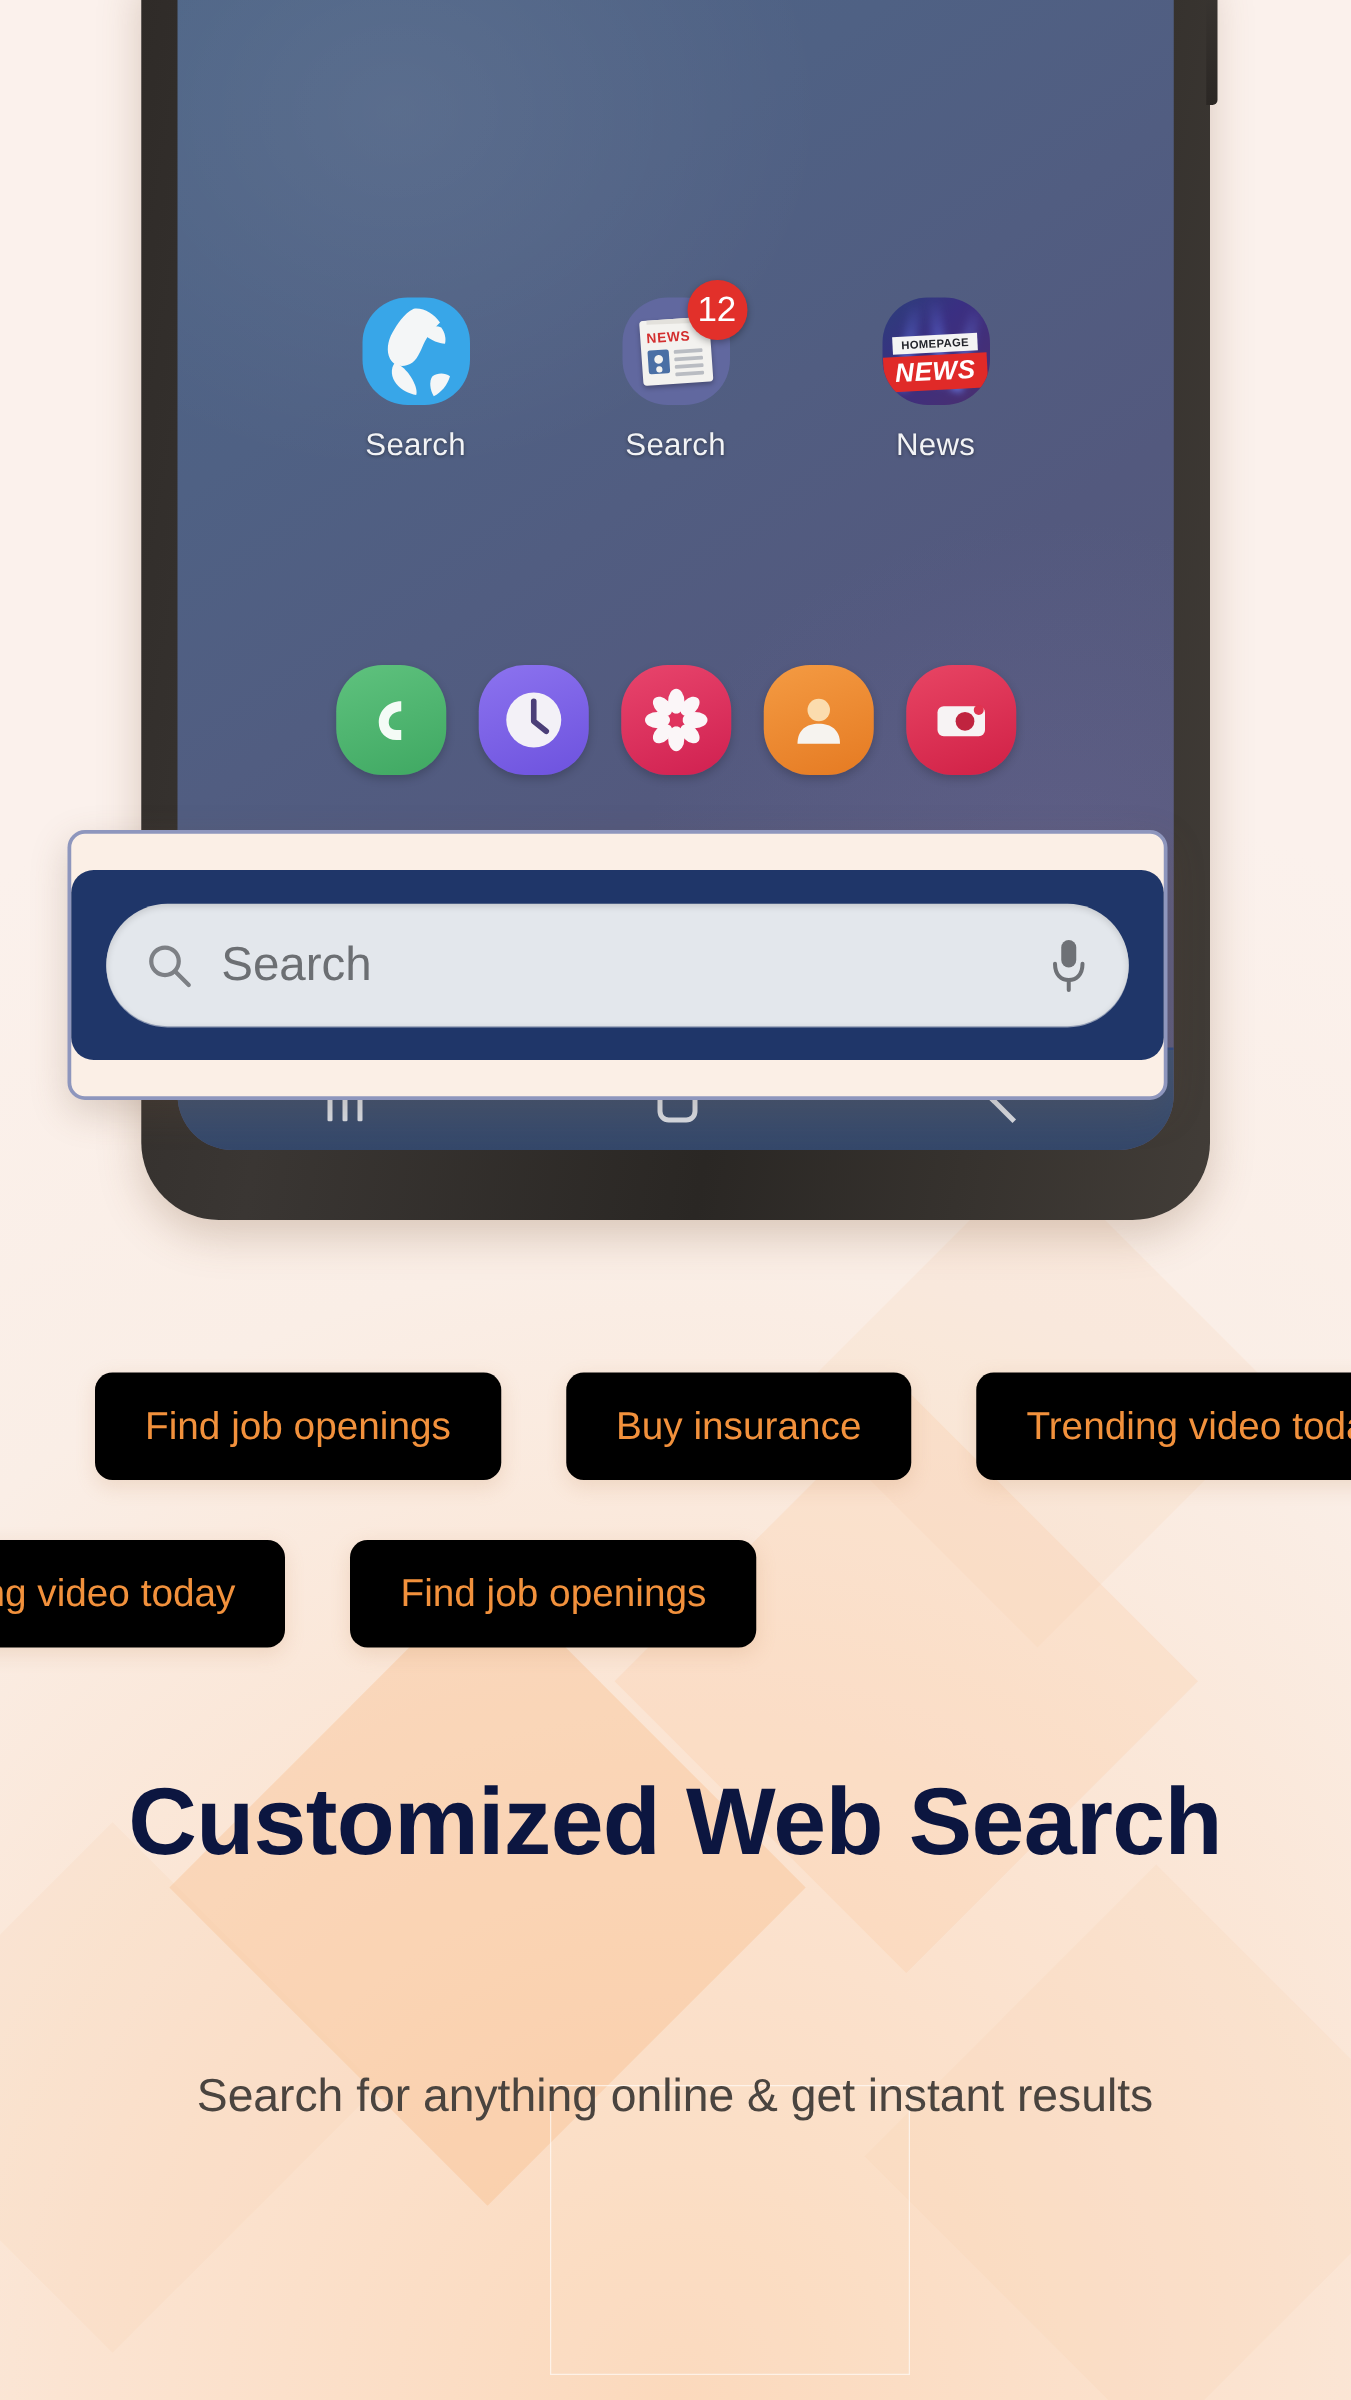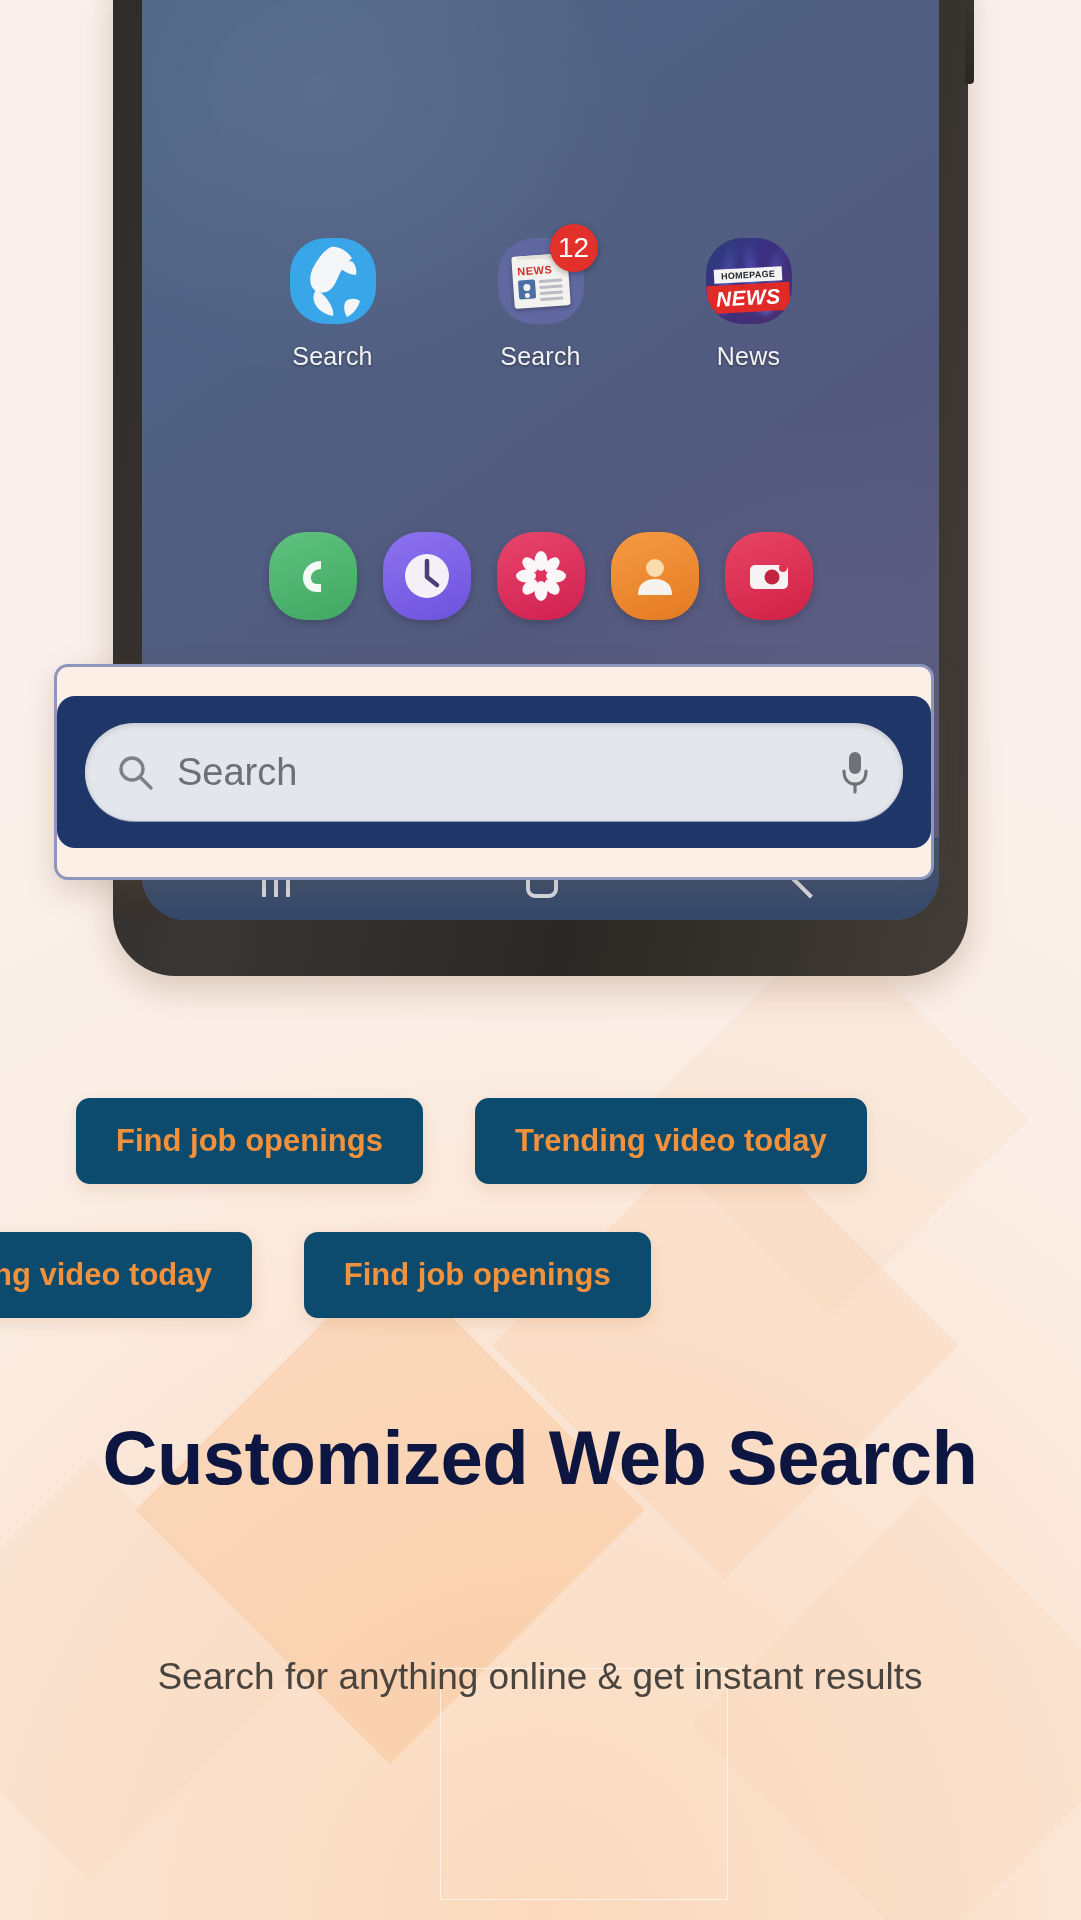--- a/index.html
+++ b/index.html
@@ -301,26 +301,26 @@
   
   .chips-row {
     position: absolute;
     display: flex;
     align-items: center;
     white-space: nowrap;
   }
   #chips-row-1 { left: 76px; top: 1098px; gap: 52px; }
   #chips-row-2 { left: -140px; top: 1232px; gap: 52px; }
   .chip {
-    background: #0c4a6e;
+    background: #000000;
     border-radius: 14px;
     padding: 25px 40px;
     color: #f2913c;
     font-size: 31px;
-    font-weight: bold;
+    font-weight: normal;
     box-shadow: 0 5px 16px rgba(196, 134, 84, .20);
     white-space: nowrap;
   }
 
   
   #headline {
     position: absolute;
     left: 90px; top: 1414px;
     width: 900px;
     text-align: center;
@@ -492,20 +492,21 @@
             <path d="M7 22 C7 31 12 35 18 35 C24 35 29 31 29 22" stroke="#6e7176" stroke-width="3.2" fill="none" stroke-linecap="round"></path>
             <line x1="18" y1="35" x2="18" y2="43" stroke="#6e7176" stroke-width="3.2" stroke-linecap="round"></line>
           </svg>
         </span>
       </div>
     </div>
   </div>
 
   <div class="chips-row" id="chips-row-1">
     <div class="chip">Find job openings</div>
+    <div class="chip">Buy insurance</div>
     <div class="chip">Trending video today</div>
   </div>
 
   <div class="chips-row" id="chips-row-2">
     <div class="chip">Trending video today</div>
     <div class="chip">Find job openings</div>
   </div>
 
   <div id="subhead">Search for anything online &amp; get instant results</div>
   <div id="headline">Customized Web Search</div>

